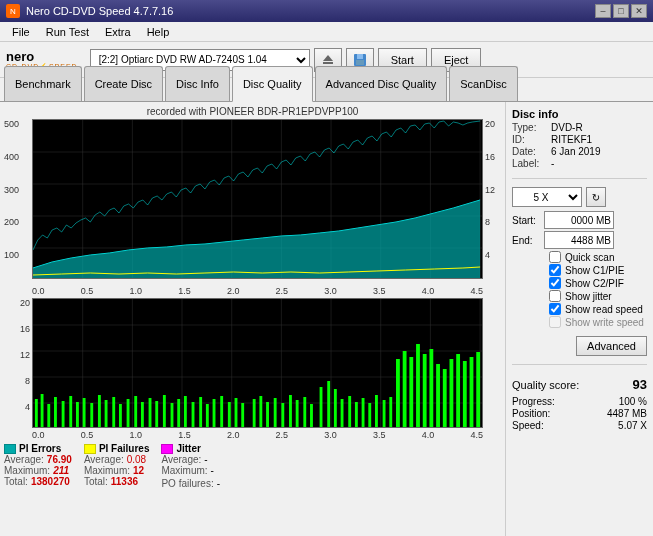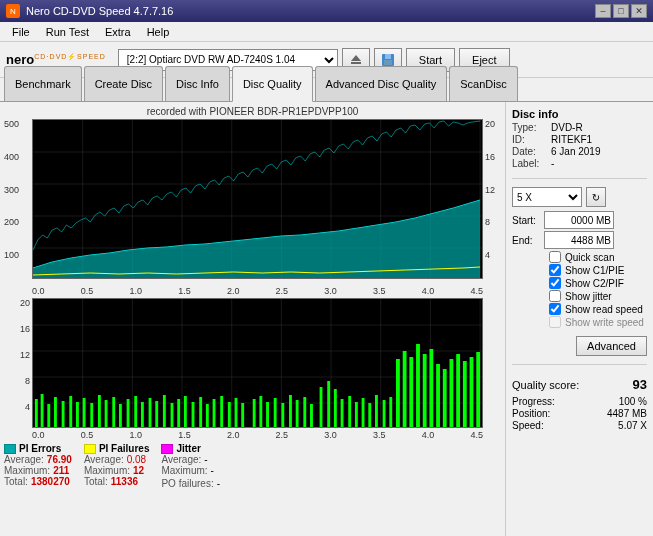--- a/index.html
+++ b/index.html
@@ -37,21 +37,21 @@
     
     .toolbar {
       background: #f0f0f0;
       height: 36px;
       display: flex;
       align-items: center;
       padding: 2px 6px;
       border-bottom: 1px solid #ccc;
       gap: 4px;
     }
-    .nero-logo { display: flex; flex-direction: row; margin-right: 8px; }
+    .nero-logo { display: flex; flex-direction: column; margin-right: 8px; }
     .nero-text { font-size: 13px; font-weight: bold; color: #000; line-height: 1; }
     .nero-sub { font-size: 7px; color: #cc6600; letter-spacing: 1px; line-height: 1; }
     .drive-select {
       height: 22px;
       border: 1px solid #888;
       background: white;
       font-size: 10px;
       padding: 0 4px;
       width: 220px;
     }
@@ -154,21 +154,21 @@
       margin-bottom: 2px;
     }
     .info-row { display: flex; gap: 4px; font-size: 10px; margin-bottom: 1px; }
     .info-label { color: #333; min-width: 35px; }
     .info-value { color: #000; }
     .divider { border-top: 1px solid #ccc; margin: 4px 0; }
     .settings-label { font-weight: bold; font-size: 11px; margin-bottom: 2px; }
     .speed-row { display: flex; gap: 4px; align-items: center; }
     .speed-select {
       width: 70px; height: 20px; border: 1px solid #888;
-      background: white; font-size: 10px;
+      background: white; font-size: 10px; text-align: center;
     }
     .input-field {
       width: 70px; height: 18px; border: 1px solid #888;
       background: white; font-size: 10px; padding: 0 2px;
       text-align: right;
     }
     .mb-label { font-size: 10px; }
     .start-end-row { display: flex; align-items: center; gap: 4px; font-size: 10px; margin-bottom: 2px; }
     .start-end-label { min-width: 28px; }
     .checkbox-row { display: flex; align-items: center; gap: 4px; font-size: 10px; margin-bottom: 1px; margin-left: 37px; }
@@ -437,21 +437,21 @@
         <div style="display:flex; align-items:center; gap:3px; font-weight:bold;">
           <div style="width:12px; height:10px; background:#00aaaa; border:1px solid #008888;"></div>
           <span>PI Errors</span>
         </div>
         <div style="display:flex; gap:3px;">
           <span style="color:#555;">Average:</span>
           <span style="color:#cc0000; font-weight:bold;">76.90</span>
         </div>
         <div style="display:flex; gap:3px;">
           <span style="color:#555;">Maximum:</span>
-          <span style="font-weight:bold; color:#cc0000;">211</span>
+          <span style="font-weight:bold; color:#cc0000;font-style:italic;">211</span>
         </div>
         <div style="display:flex; gap:3px;">
           <span style="color:#555;">Total:</span>
           <span style="font-weight:bold; color:#cc0000;">1380270</span>
         </div>
       </div>
 
       <div>
         <div style="display:flex; align-items:center; gap:3px; font-weight:bold;">
           <div style="width:12px; height:10px; background:#ffff00; border:1px solid #cccc00;"></div>

